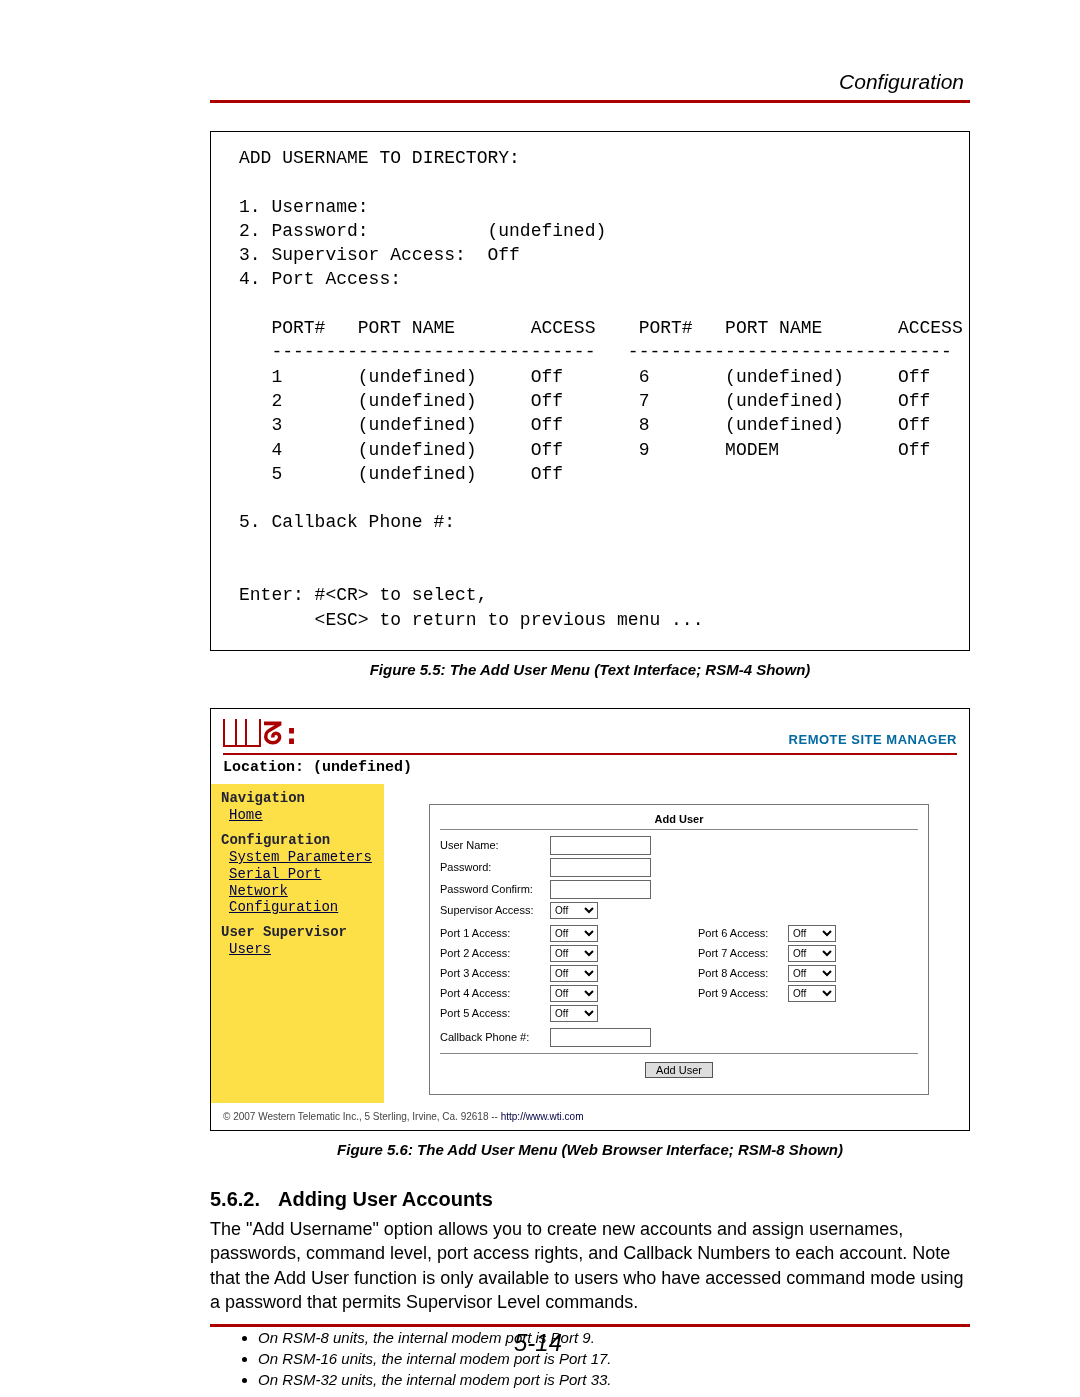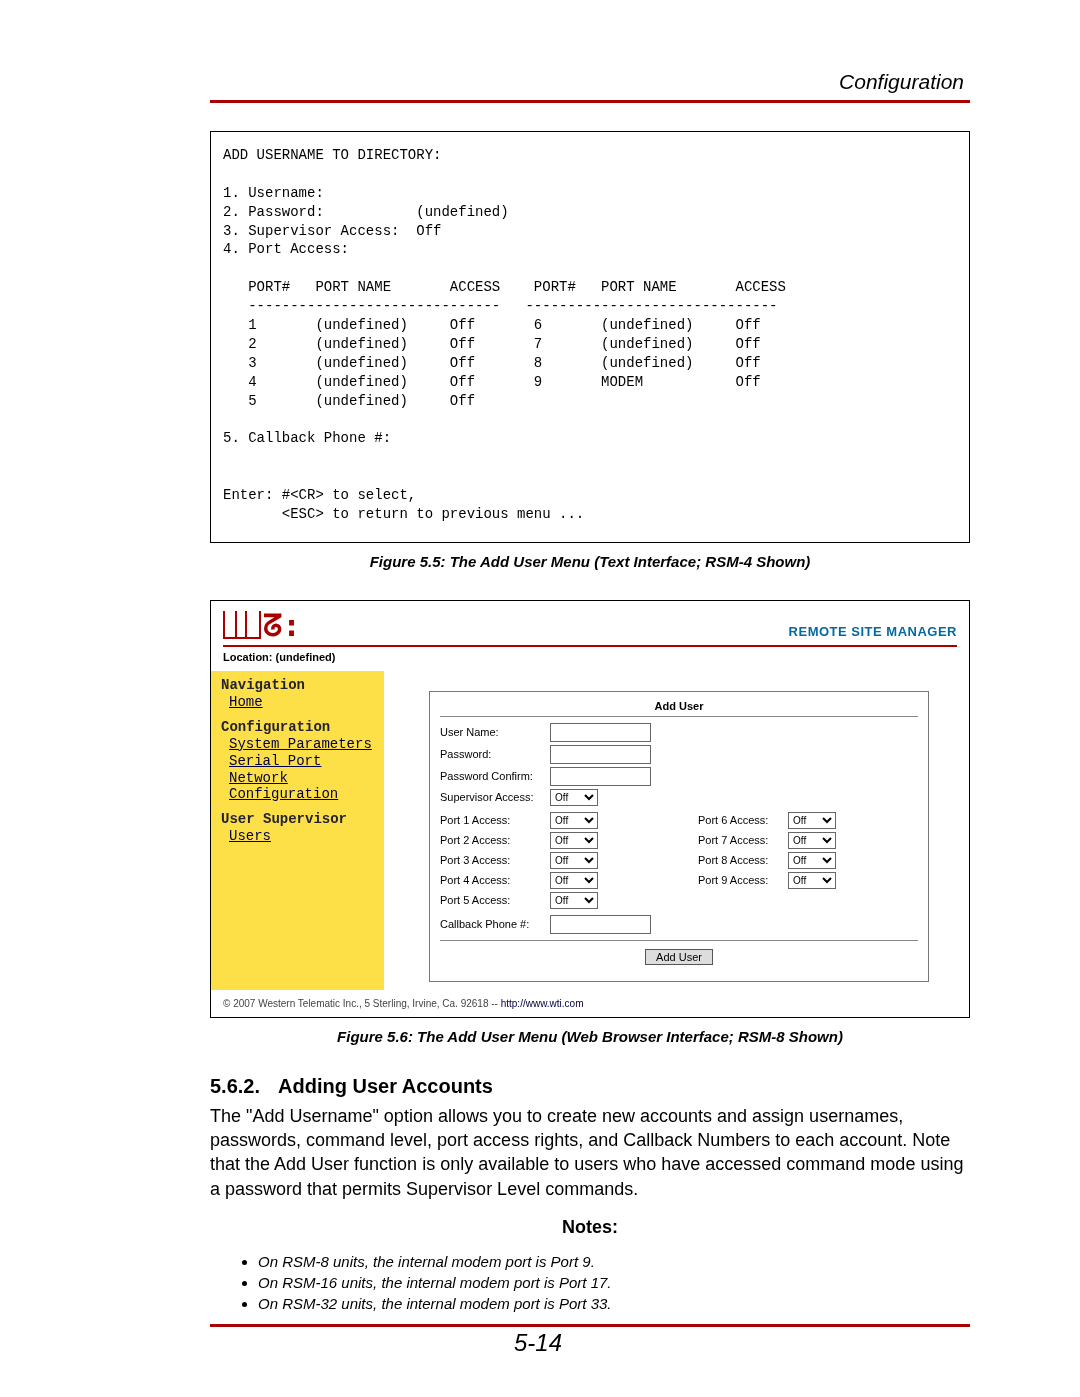--- a/index.html
+++ b/index.html
@@ -1,30 +1,30 @@
 <!DOCTYPE html>
 <html><head>
 <meta charset="utf-8">
 <style>
 html,body{margin:0;padding:0;background:#fff;font-family:Arial,Helvetica,sans-serif;color:#000}
 .page{width:1080px;height:1397px;margin:0 auto;background:#fff;position:relative;box-sizing:border-box;padding:70px 110px 0 210px}
 .hdr-title{text-align:right;font-style:italic;font-family:Arial;font-size:21px;margin-bottom:6px;padding-right:6px}
 .hr-top{height:3px;background:#a00;margin-bottom:28px}
-.term-box{border:1.5px solid #000;padding:14px 16px 18px 12px;font-family:"Courier New",monospace;font-size:14px;line-height:1.35;white-space:pre}
+.term-box{border:1.5px solid #000;padding:14px 16px 18px 28px;font-family:"Courier New",monospace;font-size:18px;line-height:1.35;white-space:pre}
 .fig-cap{text-align:center;font-family:Arial;font-size:15px;font-style:italic;font-weight:bold;margin:10px 0 30px}
 .web-box{border:1.5px solid #000;padding:0 0 8px 0}
 .wb-top{display:flex;align-items:flex-end;padding:10px 12px 0 12px}
 .wb-logo{display:flex;gap:2px;color:#a00;font-family:monospace;align-items:flex-end}
 .wb-logo .bars{border:2px solid #a00;border-top:none;display:inline-block;width:34px;height:26px;position:relative}
 .wb-logo .bars::before,.wb-logo .bars::after{content:"";position:absolute;top:0;bottom:0;width:2px;background:#a00}
 .wb-logo .bars::before{left:10px}.wb-logo .bars::after{left:20px}
 .wb-logo .curl{font-size:30px;line-height:26px;font-weight:bold}
 .wb-rsm{margin-left:auto;color:#0369a1;font-size:13px;font-weight:bold;font-family:Arial;letter-spacing:.5px}
 .wb-hr{height:2px;background:#a00;margin:6px 12px 4px}
-.wb-loc{font-size:11px;font-family:Liberation Sans, sans-serif;font-weight:bold;margin:0 12px 8px 12px}
+.wb-loc{font-size:15px;font-family:Liberation Mono, monospace;font-weight:bold;margin:0 12px 8px 12px}
 .wb-body{display:flex;gap:0}
 .wb-nav{width:155px;background:#fde047;padding:6px 8px 80px 10px;font-size:14px;font-family:Liberation Mono, monospace}
 .wb-nav .sec{font-weight:bold;color:#223}
 .wb-nav a,.wb-link{color:#004;text-decoration:underline;display:block;margin:1px 0 1px 8px;cursor:pointer}
 .wb-main{flex:1;padding:20px 40px 8px 45px;font-size:11px;font-family:Arial}
 .form-outer{border:1px solid #777;padding:8px 10px 16px}
 .form-title{text-align:center;font-weight:bold;border-bottom:1px solid #888;padding-bottom:4px;margin-bottom:6px}
 .form-row{display:flex;align-items:center;gap:0;margin:3px 0}
 .form-row label{width:110px}
 .tin{background:#fff;border:1px solid #666;height:15px;width:95px;font-size:10px}
@@ -170,21 +170,20 @@
     </div>
   </div>
 
   <div class="fig-cap">Figure 5.6:  The Add User Menu (Web Browser Interface; RSM-8 Shown)</div>
 
   <div class="sec-head">
     <span class="num">5.6.2.</span><span>Adding User Accounts</span>
   </div>
   <div class="body-txt">The "Add Username" option allows you to create new accounts and assign usernames, passwords, command level, port access rights, and Callback Numbers to each account. Note that the Add User function is only available to users who have accessed command mode using a password that permits Supervisor Level commands.</div>
 
-  <div class="notes-h">Notes:</div>
   <ul class="notes-list">
     <li>On RSM-8 units, the internal modem port is Port 9.</li>
     <li>On RSM-16 units, the internal modem port is Port 17.</li>
     <li>On RSM-32 units, the internal modem port is Port 33.</li>
   </ul>
 
   <div class="hr-bot"></div>
   <div class="pgnum">5-14</div>
 </div>
 

